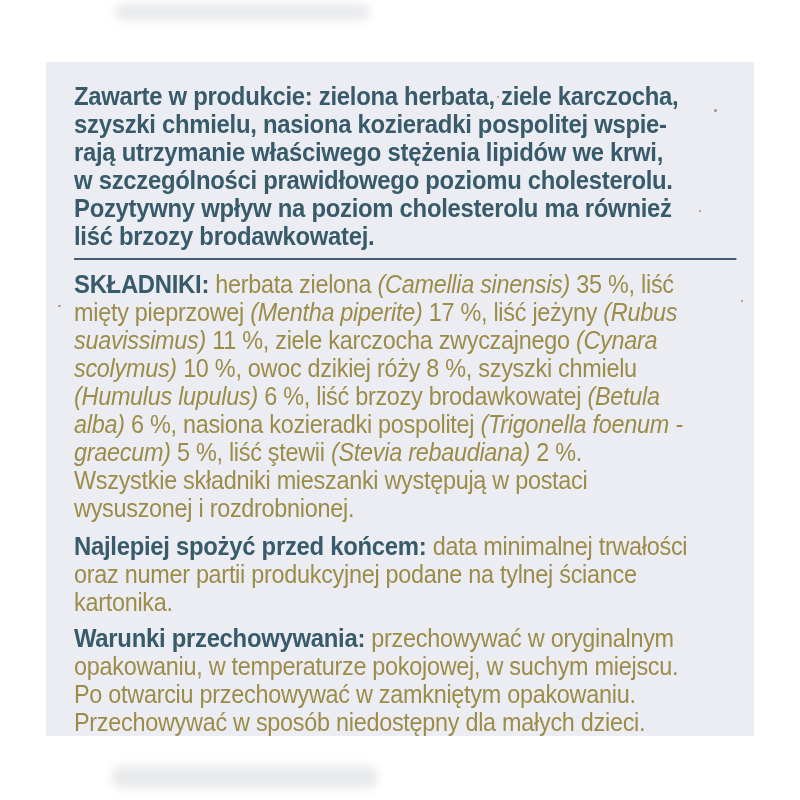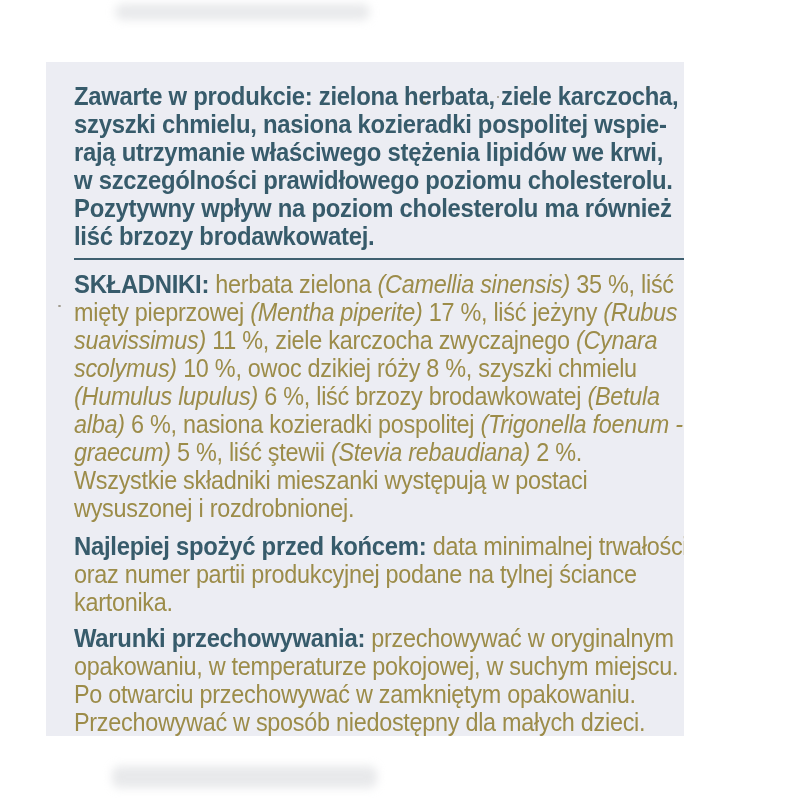--- a/index.html
+++ b/index.html
@@ -8,21 +8,21 @@
     --olive: #9C8C49;
     --rule: #3F6070;
   }
   html, body {
     margin: 0;
     padding: 0;
     background: #ffffff;
   }
   .canvas {
     position: relative;
-    width: 684px;
+    width: 800px;
     height: 800px;
     background: #ffffff;
     overflow: hidden;
     font-family: "Liberation Sans", sans-serif;
   }
   
   .smudge {
     position: absolute;
     background: rgba(190,192,198,0.35);
     filter: blur(5px);

